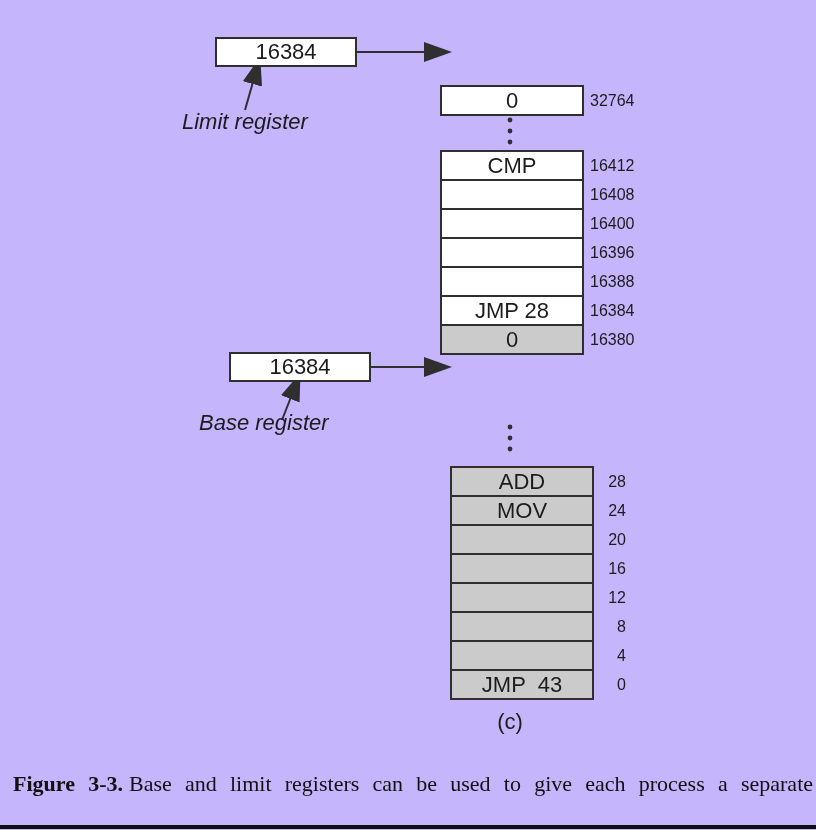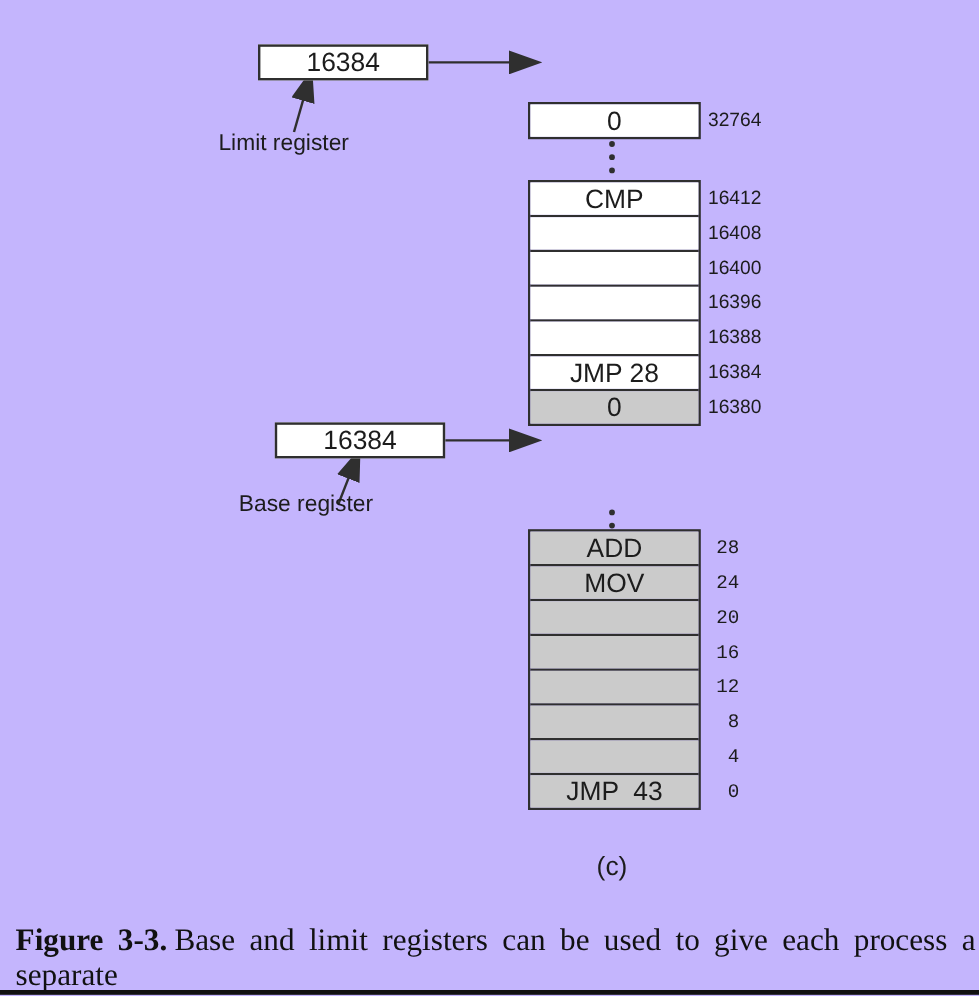--- a/index.html
+++ b/index.html
@@ -15,51 +15,51 @@
   .overlay{position:absolute;left:0;top:0;width:816px;height:760px;pointer-events:none;}
 
   .reg-box{
     position:absolute;width:142px;height:30px;box-sizing:border-box;
     border:2px solid var(--line);background:#fff;
     display:flex;align-items:center;justify-content:center;
     font-size:22px;line-height:1;
   }
   .reg-box--limit{left:215px;top:37px;}
   .reg-box--base{left:229px;top:352px;}
-  .reg-label{position:absolute;font-size:19px;white-space:nowrap;}
+  .reg-label{position:absolute;font-size:22px;white-space:nowrap;font-style:italic;}
   .reg-label--limit{left:182px;top:109px;}
   .reg-label--base{left:199px;top:410px;}
 
   .mem-group{position:absolute;left:440px;width:140px;border:2px solid var(--line);box-sizing:content-box;}
   .mem-group--top{top:85px;}
   .mem-group--middle{top:150px;}
-  .mem-group--bottom{top:441px;}
+  .mem-group--bottom{top:466px;margin-left:10px;}
   .mem-row{position:relative;height:27px;border-bottom:2px solid var(--line);}
   .mem-row:last-child{border-bottom:none;}
   .mem-cell{
     width:140px;height:27px;background:#fff;
     display:flex;align-items:center;justify-content:center;
     font-size:22px;line-height:1;
   }
   .mem-cell.shaded{background:var(--shaded);}
   .mem-content{white-space:pre;}
   .mem-addr{
     position:absolute;left:148px;top:0;height:27px;
     display:flex;align-items:center;font-size:16px;white-space:nowrap;
   }
-  .mem-addr--right{width:26px;justify-content:flex-end;font-family:Liberation Mono, monospace;}
+  .mem-addr--right{width:26px;justify-content:flex-end;}
 
   .subcap{
     position:absolute;left:440px;top:709px;width:140px;
     text-align:center;font-size:22px;
   }
 
   .caption{
     position:absolute;left:13px;top:769px;width:800px;
-    font-family:"Liberation Serif",serif;font-size:26px;line-height:29px;color:#111;
+    font-family:"Liberation Serif",serif;font-size:22px;line-height:29px;color:#111;
   }
   .cap-line1{display:block;text-align:justify;text-align-last:justify;}
   .cap-line2{display:block;}
   .cap-label{font-weight:bold;margin-right:6px;}
 
   .bottom-rule{position:absolute;left:0;top:825px;width:816px;height:4px;background:#111;}
 </style>
 </head>
 <body>
 

